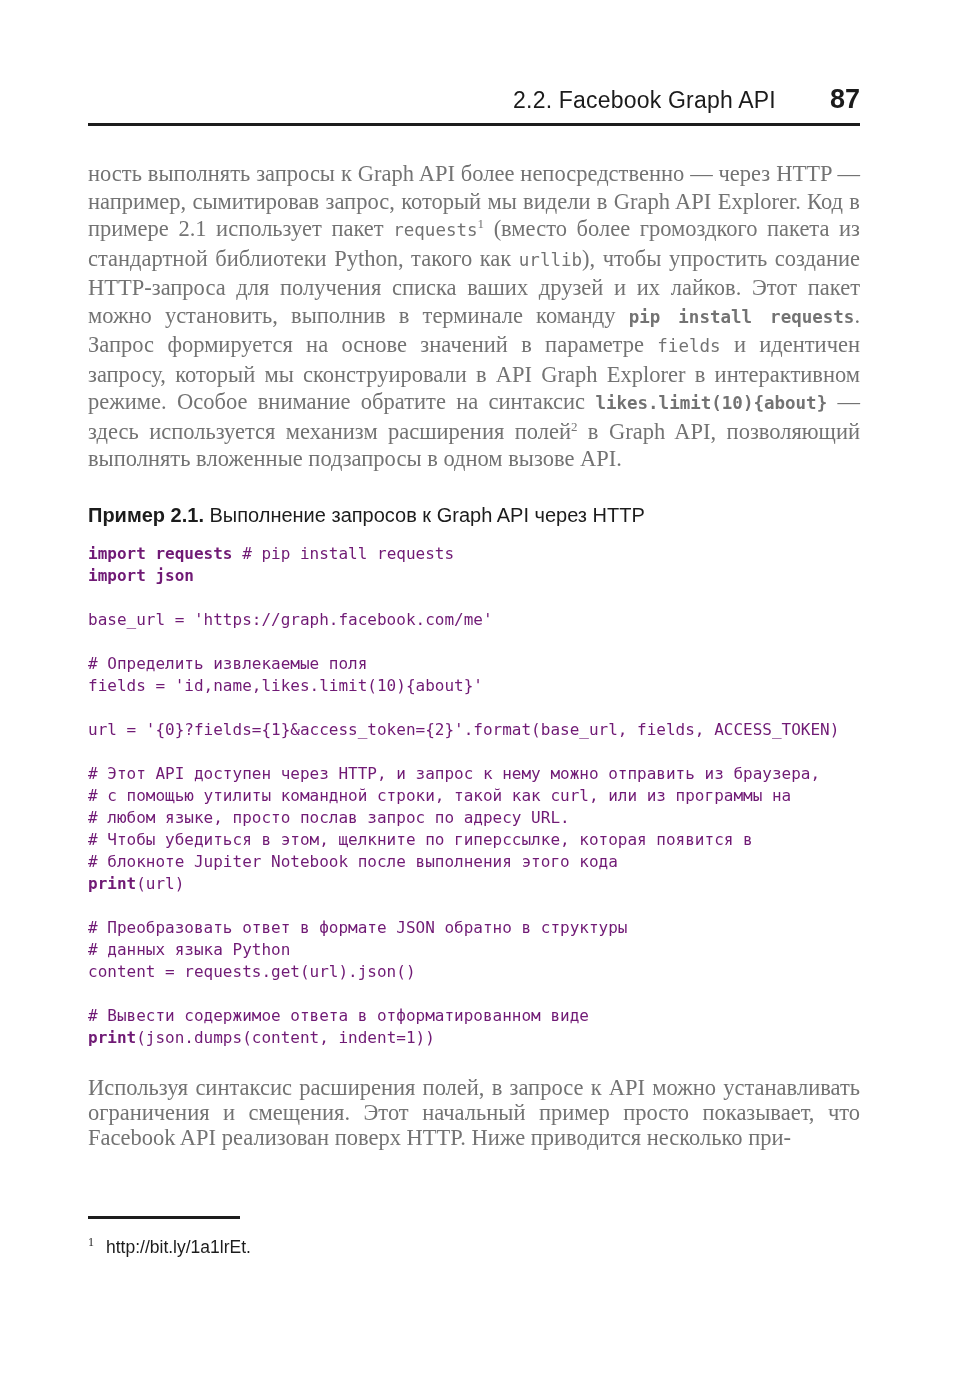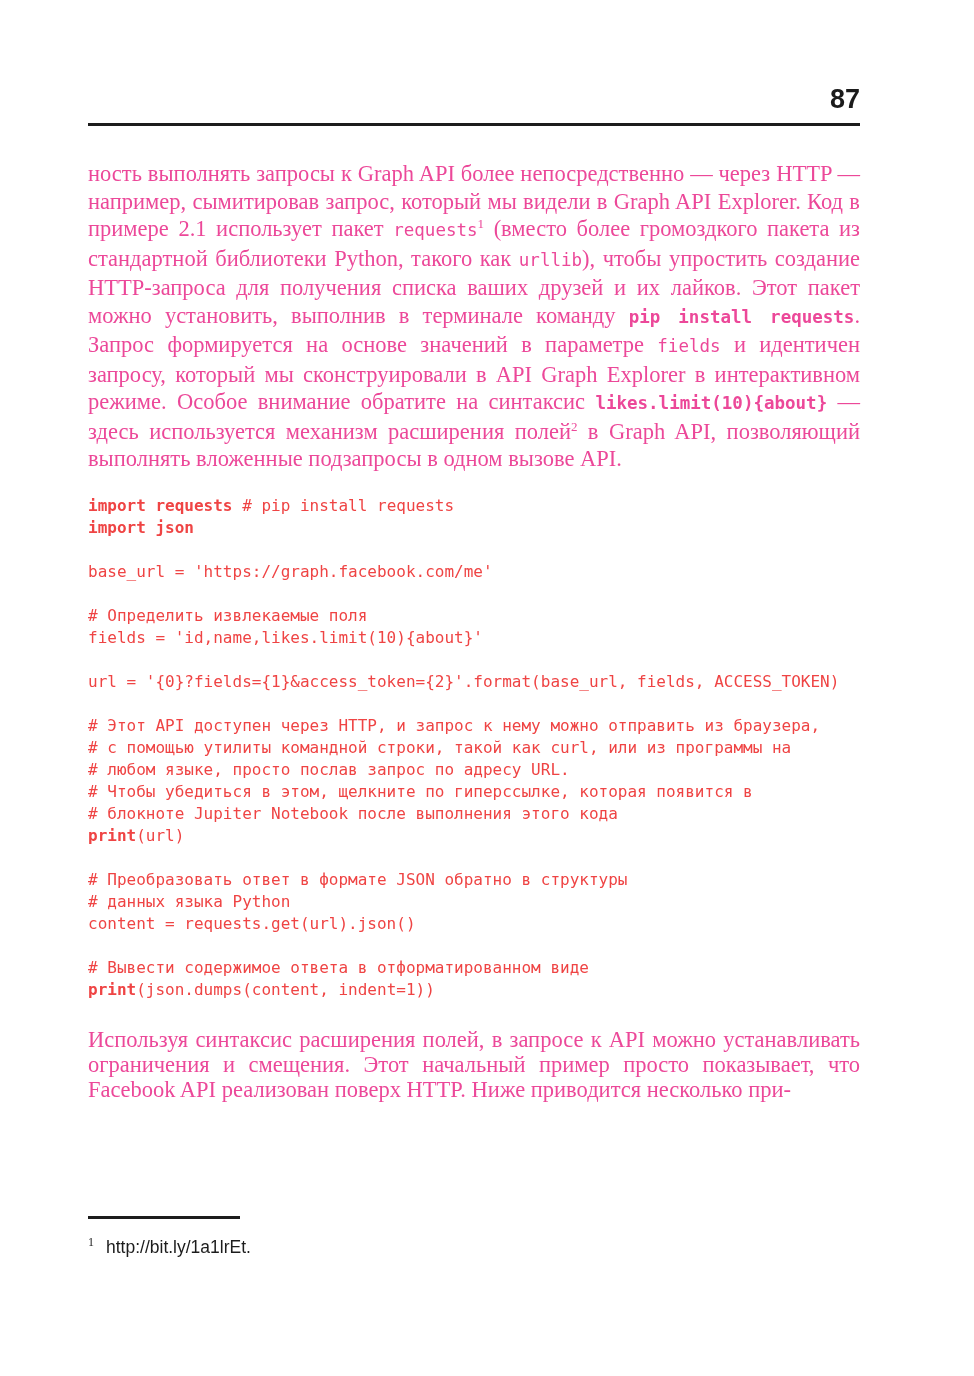--- a/index.html
+++ b/index.html
@@ -27,21 +27,21 @@
     font-family: "Liberation Sans", sans-serif;
   }
   .running-head .section { font-size: 23px; letter-spacing: 0.2px; }
   .running-head .pagenum { font-size: 27px; font-weight: bold; }
 
   
   .para {
     font-size: 22.5px;
     line-height: 27.5px;
     text-align: justify;
-    color: #ec4899;
+    color: #737373;
   }
   .intro { margin-top: 34px; }
   .closing { margin-top: 26px; line-height: 25px; }
   .inline-code {
     font-family: "DejaVu Sans Mono", monospace;
     font-size: 17.5px;
   }
   .inline-code.bold { font-weight: bold; }
   .fn-ref {
     font-size: 13px;
@@ -57,21 +57,21 @@
     color: #1c1c1c;
   }
   .caption .label { font-weight: bold; }
 
   
   .codeblock {
     margin-top: 16px;
     font-family: "DejaVu Sans Mono", monospace;
     font-size: 16px;
     line-height: 22px;
-    color: #ef4444;
+    color: #701a75;
     white-space: pre;
   }
   .code-line { height: 22px; }
   .code-line .b { font-weight: bold; }
 
   
   .footnotes { position: absolute; left: 88px; top: 1216px; }
   .fn-rule {
     width: 152px;
     border-top: 3px solid #1c1c1c;
@@ -88,25 +88,29 @@
     font-size: 12px;
     margin-right: 12px;
   }
 </style>
 </head>
 <body>
 
 <div class="page">
 
   <div class="running-head">
+    <span class="section">2.2. Facebook Graph API</span>
     <span class="pagenum">87</span>
   </div>
 
   <p class="para intro"><span>ность выполнять запросы к Graph API более непосредственно — через HTTP — например, сымитировав запрос, который мы видели в Graph API Explorer. Код в примере 2.1 использует пакет </span><code class="inline-code">requests</code><sup class="fn-ref">1</sup><span> (вместо более громоздкого пакета из стандартной библиотеки Python, такого как </span><code class="inline-code">urllib</code><span>), чтобы упростить создание HTTP-запроса для получения списка ваших друзей и их лайков. Этот пакет можно установить, выполнив в терминале команду </span><code class="inline-code bold">pip install requests</code><span>. Запрос формируется на основе значений в параметре </span><code class="inline-code">fields</code><span> и идентичен запросу, который мы сконструировали в API Graph Explorer в интерактивном режиме. Особое внимание обратите на синтаксис </span><code class="inline-code bold">likes.limit(10){about}</code><span> — здесь используется механизм расширения полей</span><sup class="fn-ref">2</sup><span> в Graph API, позволяющий выполнять вложенные подзапросы в одном вызове API.</span></p>
 
+  <div class="caption">
+    <span class="label">Пример 2.1.</span><span> Выполнение запросов к Graph API через HTTP</span>
+  </div>
 
   <div class="codeblock"><div class="code-line"><span class="b">import requests</span><span> # pip install requests</span></div><div class="code-line"><span class="b">import json</span></div><div class="code-line">&nbsp;</div><div class="code-line"><span>base_url = 'https://graph.facebook.com/me'</span></div><div class="code-line">&nbsp;</div><div class="code-line"><span># Определить извлекаемые поля</span></div><div class="code-line"><span>fields = 'id,name,likes.limit(10){about}'</span></div><div class="code-line">&nbsp;</div><div class="code-line"><span>url = '{0}?fields={1}&amp;access_token={2}'.format(base_url, fields, ACCESS_TOKEN)</span></div><div class="code-line">&nbsp;</div><div class="code-line"><span># Этот API доступен через HTTP, и запрос к нему можно отправить из браузера,</span></div><div class="code-line"><span># с помощью утилиты командной строки, такой как curl, или из программы на</span></div><div class="code-line"><span># любом языке, просто послав запрос по адресу URL.</span></div><div class="code-line"><span># Чтобы убедиться в этом, щелкните по гиперссылке, которая появится в</span></div><div class="code-line"><span># блокноте Jupiter Notebook после выполнения этого кода</span></div><div class="code-line"><span class="b">print</span><span>(url)</span></div><div class="code-line">&nbsp;</div><div class="code-line"><span># Преобразовать ответ в формате JSON обратно в структуры</span></div><div class="code-line"><span># данных языка Python</span></div><div class="code-line"><span>content = requests.get(url).json()</span></div><div class="code-line">&nbsp;</div><div class="code-line"><span># Вывести содержимое ответа в отформатированном виде</span></div><div class="code-line"><span class="b">print</span><span>(json.dumps(content, indent=1))</span></div></div>
 
   <p class="para closing">Используя синтаксис расширения полей, в запросе к API можно устанавливать ограничения и смещения. Этот начальный пример просто показывает, что Facebook API реализован поверх HTTP. Ниже приводится несколько при-</p>
 
   <div class="footnotes">
     <div class="fn-rule"></div>
     <div>
         <div class="footnote"><sup>1</sup><span>http://bit.ly/1a1lrEt.</span></div>
       </div>

